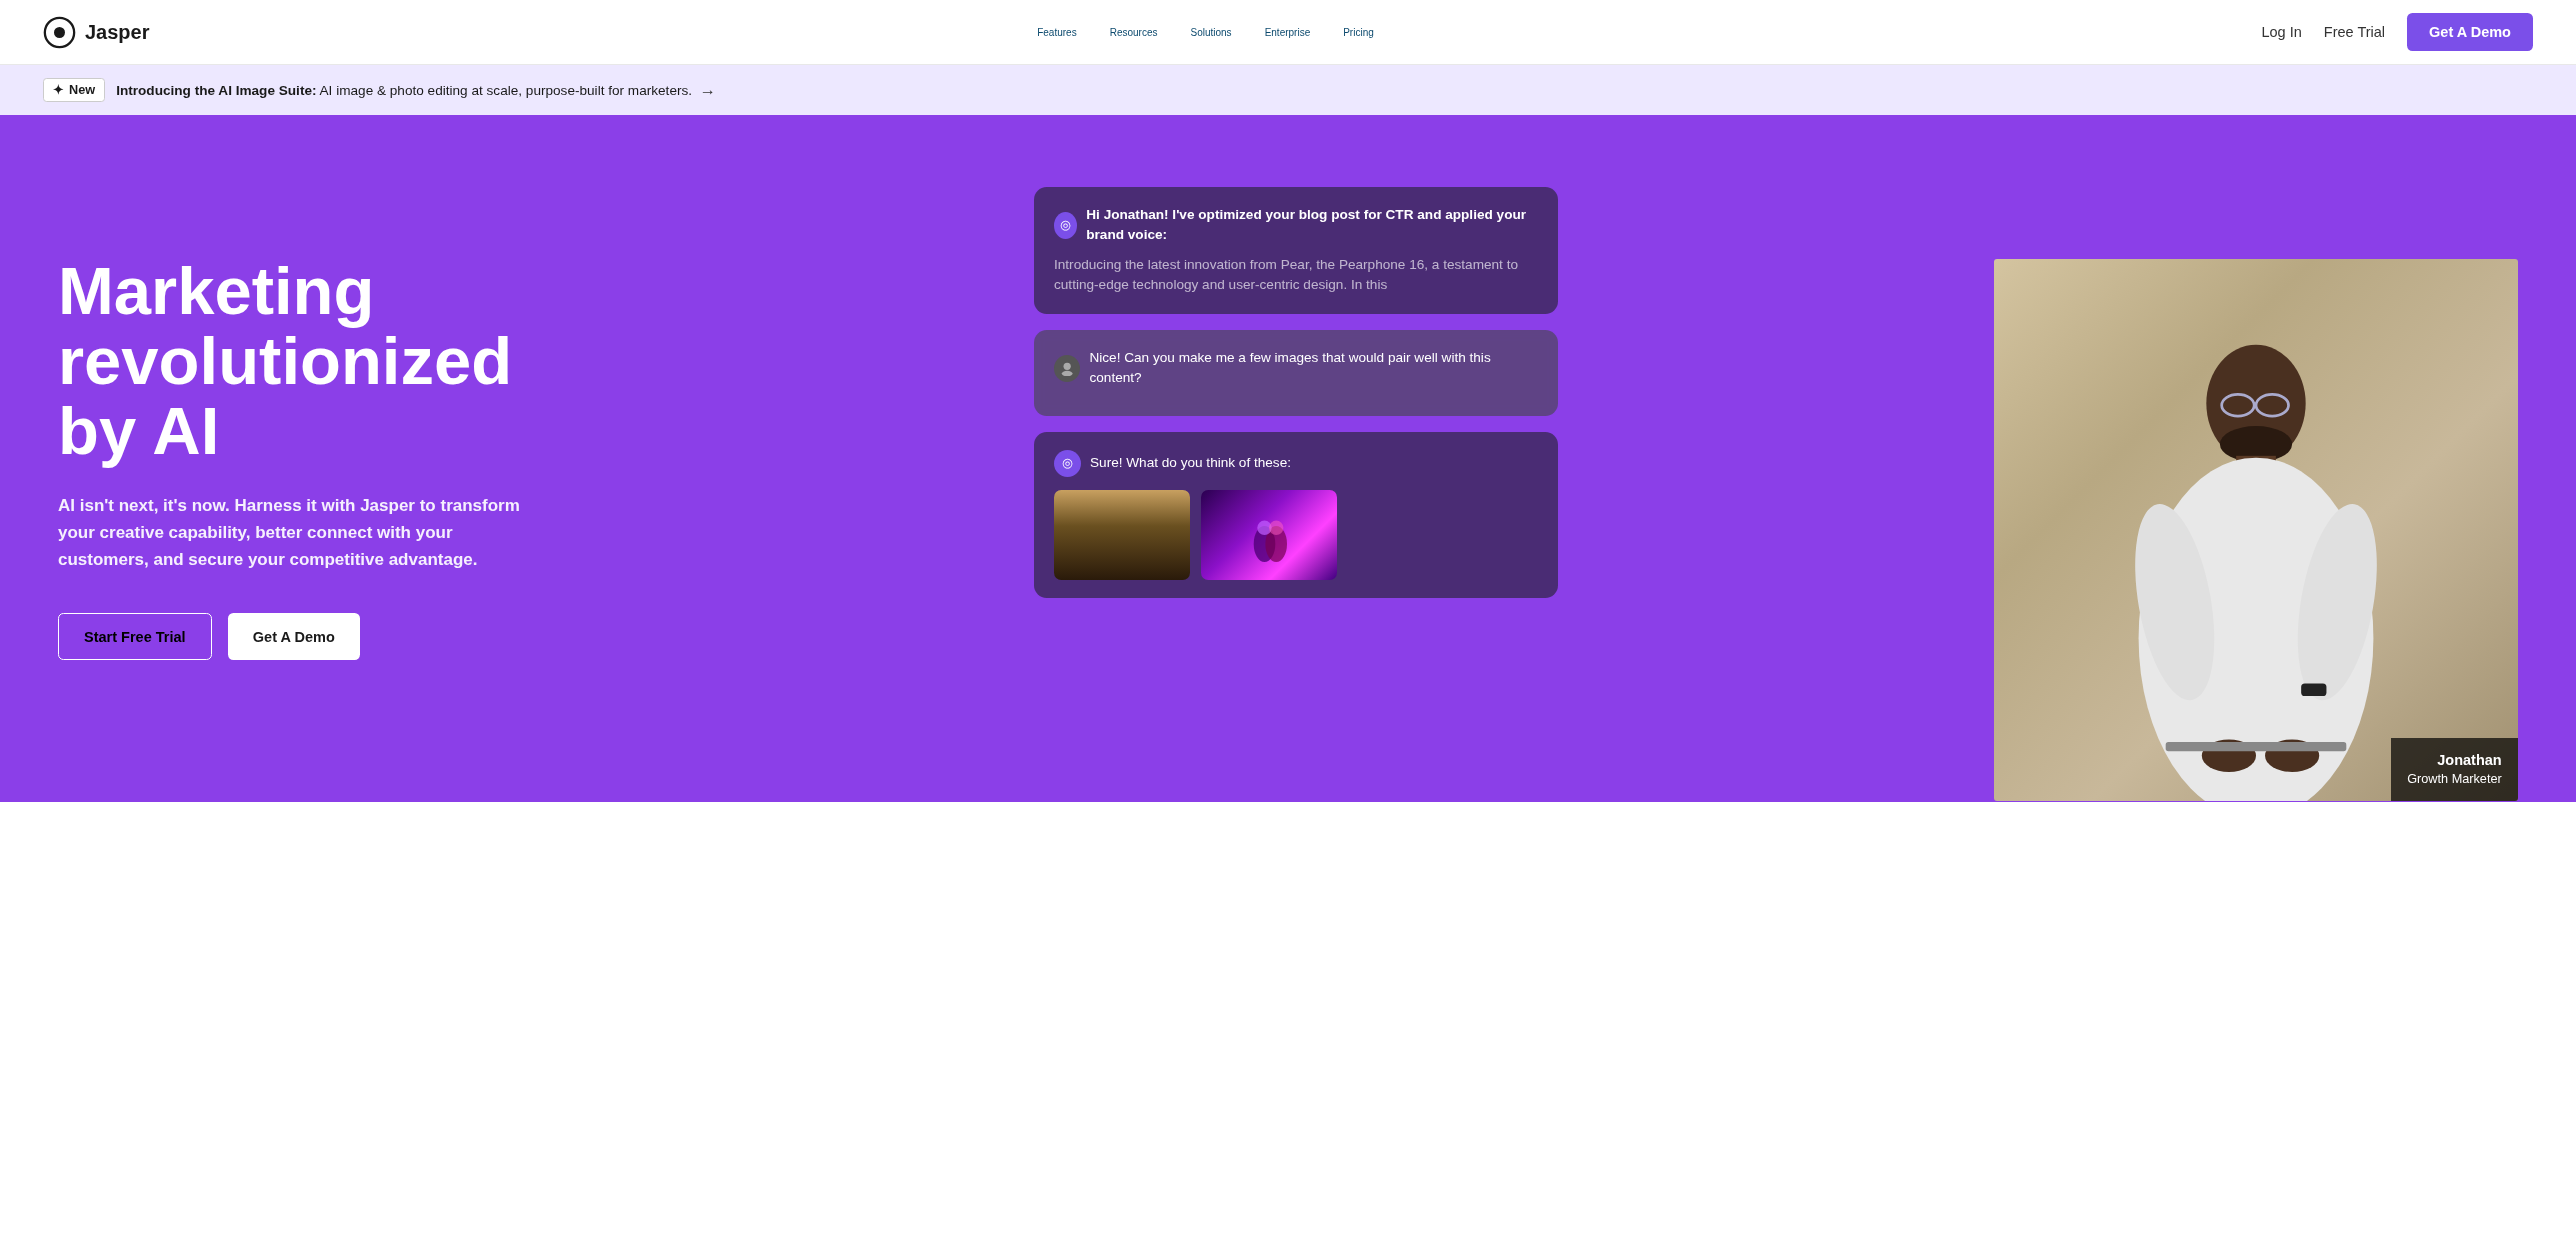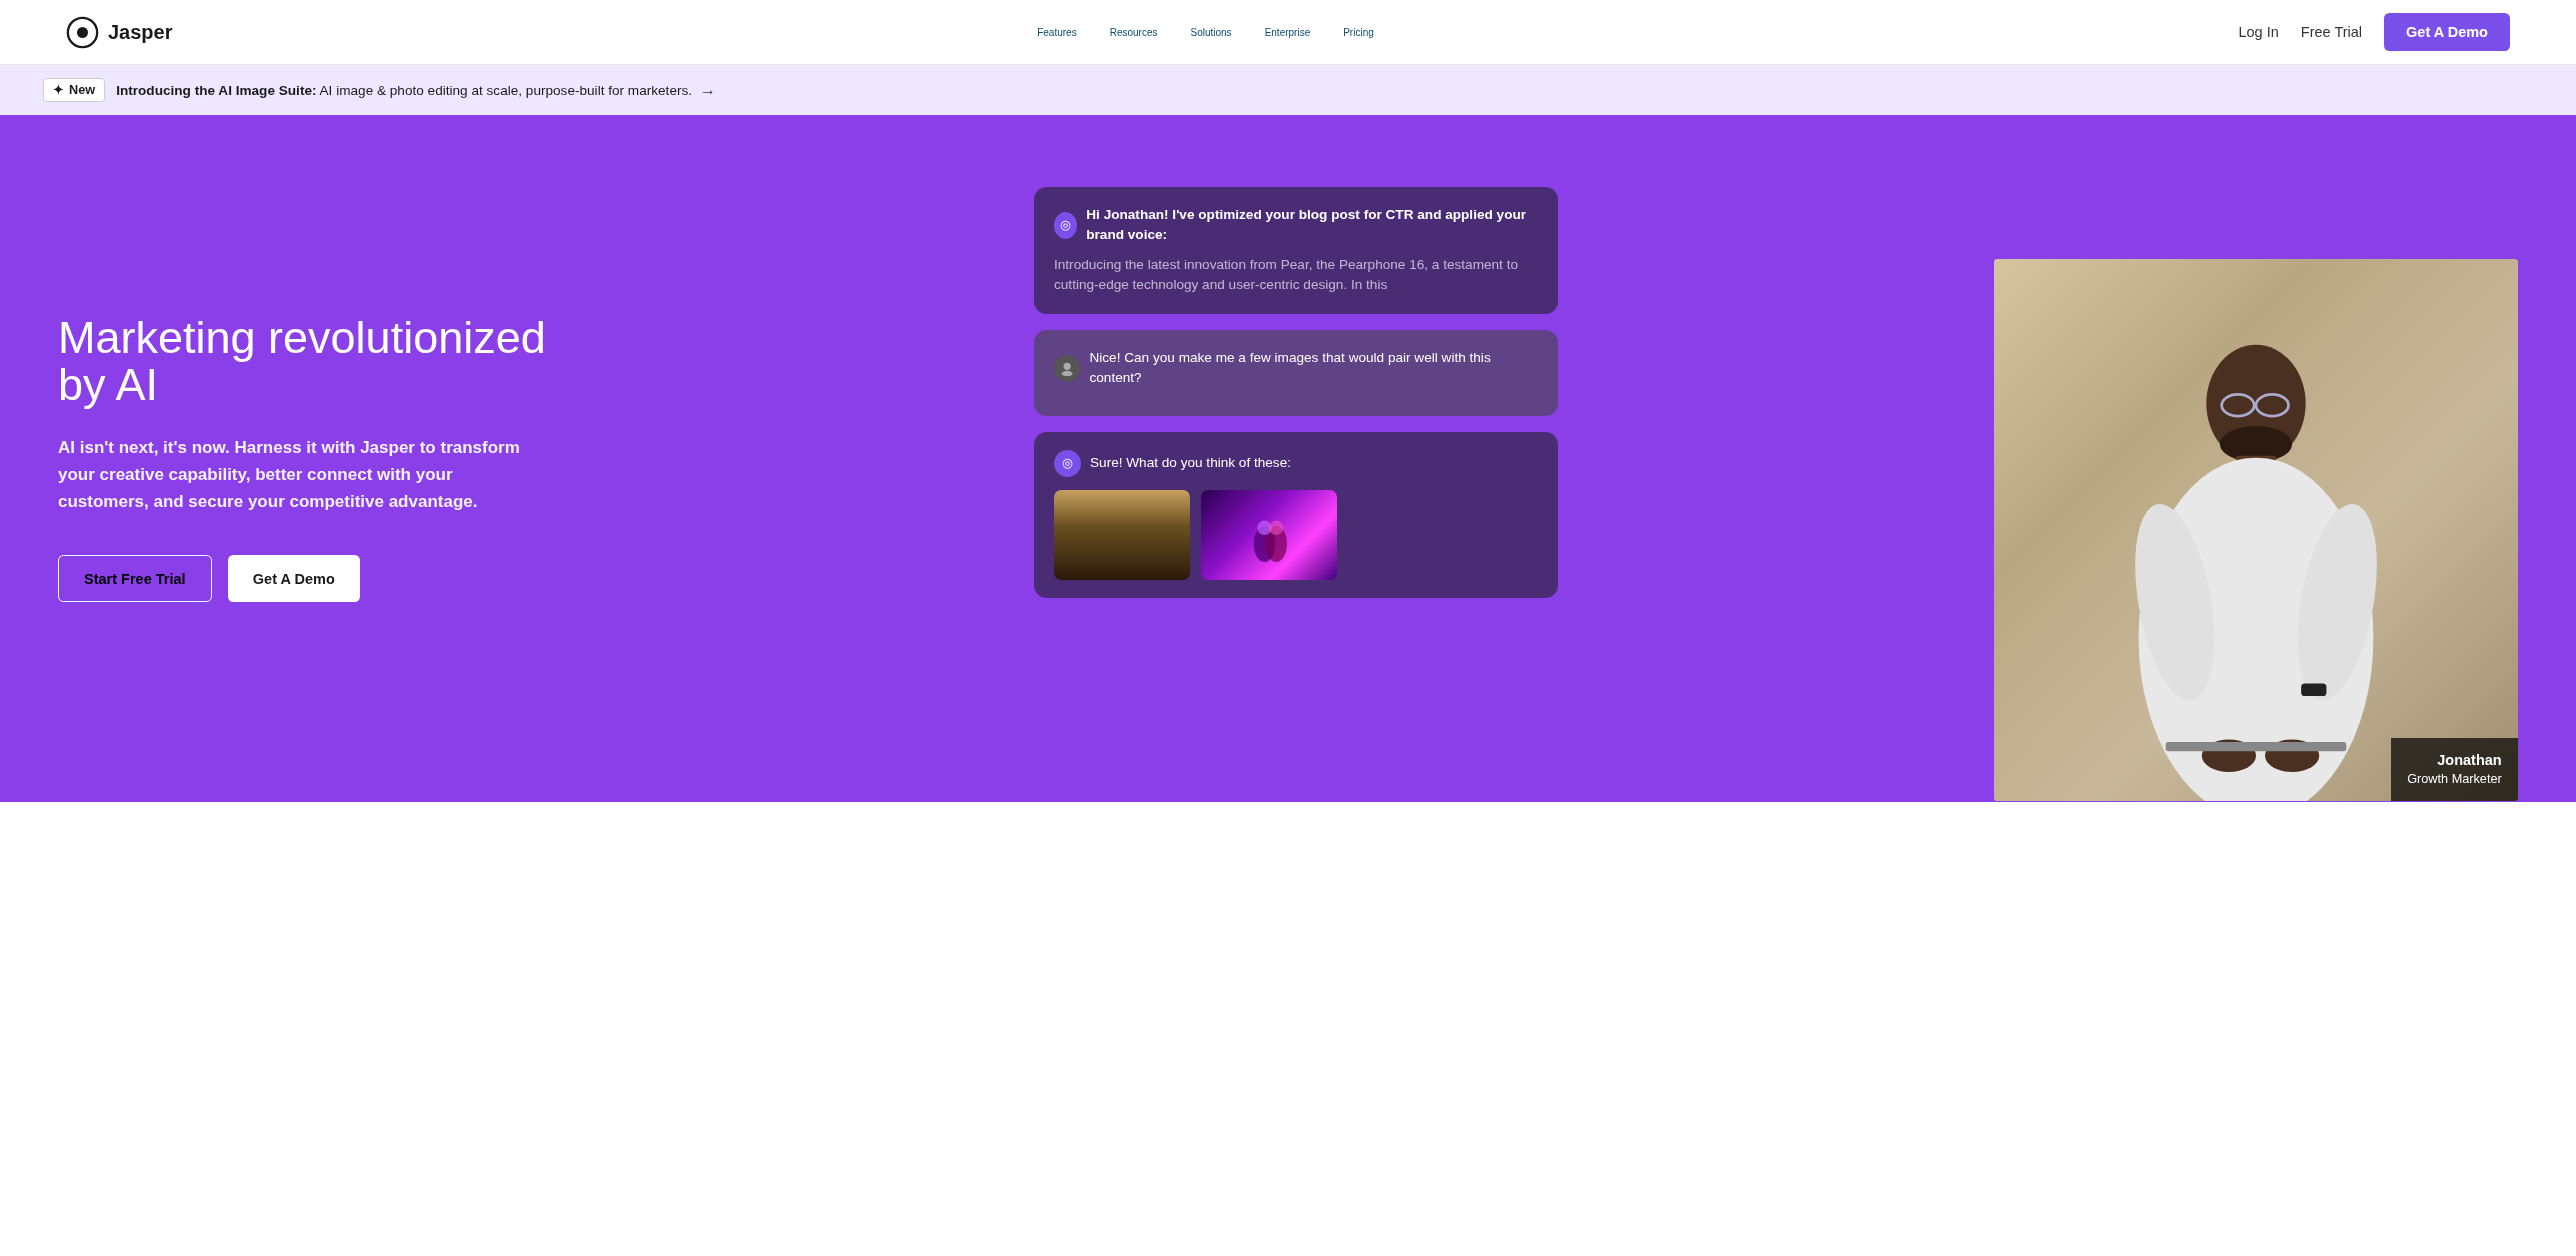--- a/index.html
+++ b/index.html
@@ -3,21 +3,21 @@
   <meta charset="utf-8">
   <style>
     * { margin: 0; padding: 0; box-sizing: border-box; }
     body { font-family: -apple-system, BlinkMacSystemFont, 'Segoe UI', sans-serif; width: 100%; overflow-x: hidden; }
 
     
     .navbar {
       display: flex;
       align-items: center;
       justify-content: space-between;
-      padding: 0 66px;
+      padding: 0 43px;
       height: 65px;
       background: #fff;
       border-bottom: 0.9px solid #e8e8e8;
     }
     .nav-logo {
       display: flex;
       align-items: center;
       gap: 9px;
       font-size: 20px;
       font-weight: 700;
@@ -114,22 +114,22 @@
       position: relative;
       overflow: hidden;
       padding: 54px 58px 54px 58px;
     }
     .hero-left {
       flex: 0 0 506px;
       color: #fff;
       z-index: 2;
     }
     .hero-title {
-      font-size: 45px;
-      font-weight: 400;
+      font-size: 67px;
+      font-weight: 700;
       line-height: 1.05;
       margin-bottom: 25px;
       color: #fff;
     }
     .hero-subtitle {
       font-size: 17px;
       color: rgba(255,255,255,0.92);
       line-height: 1.6;
       margin-bottom: 40px;
       max-width: 470px;

